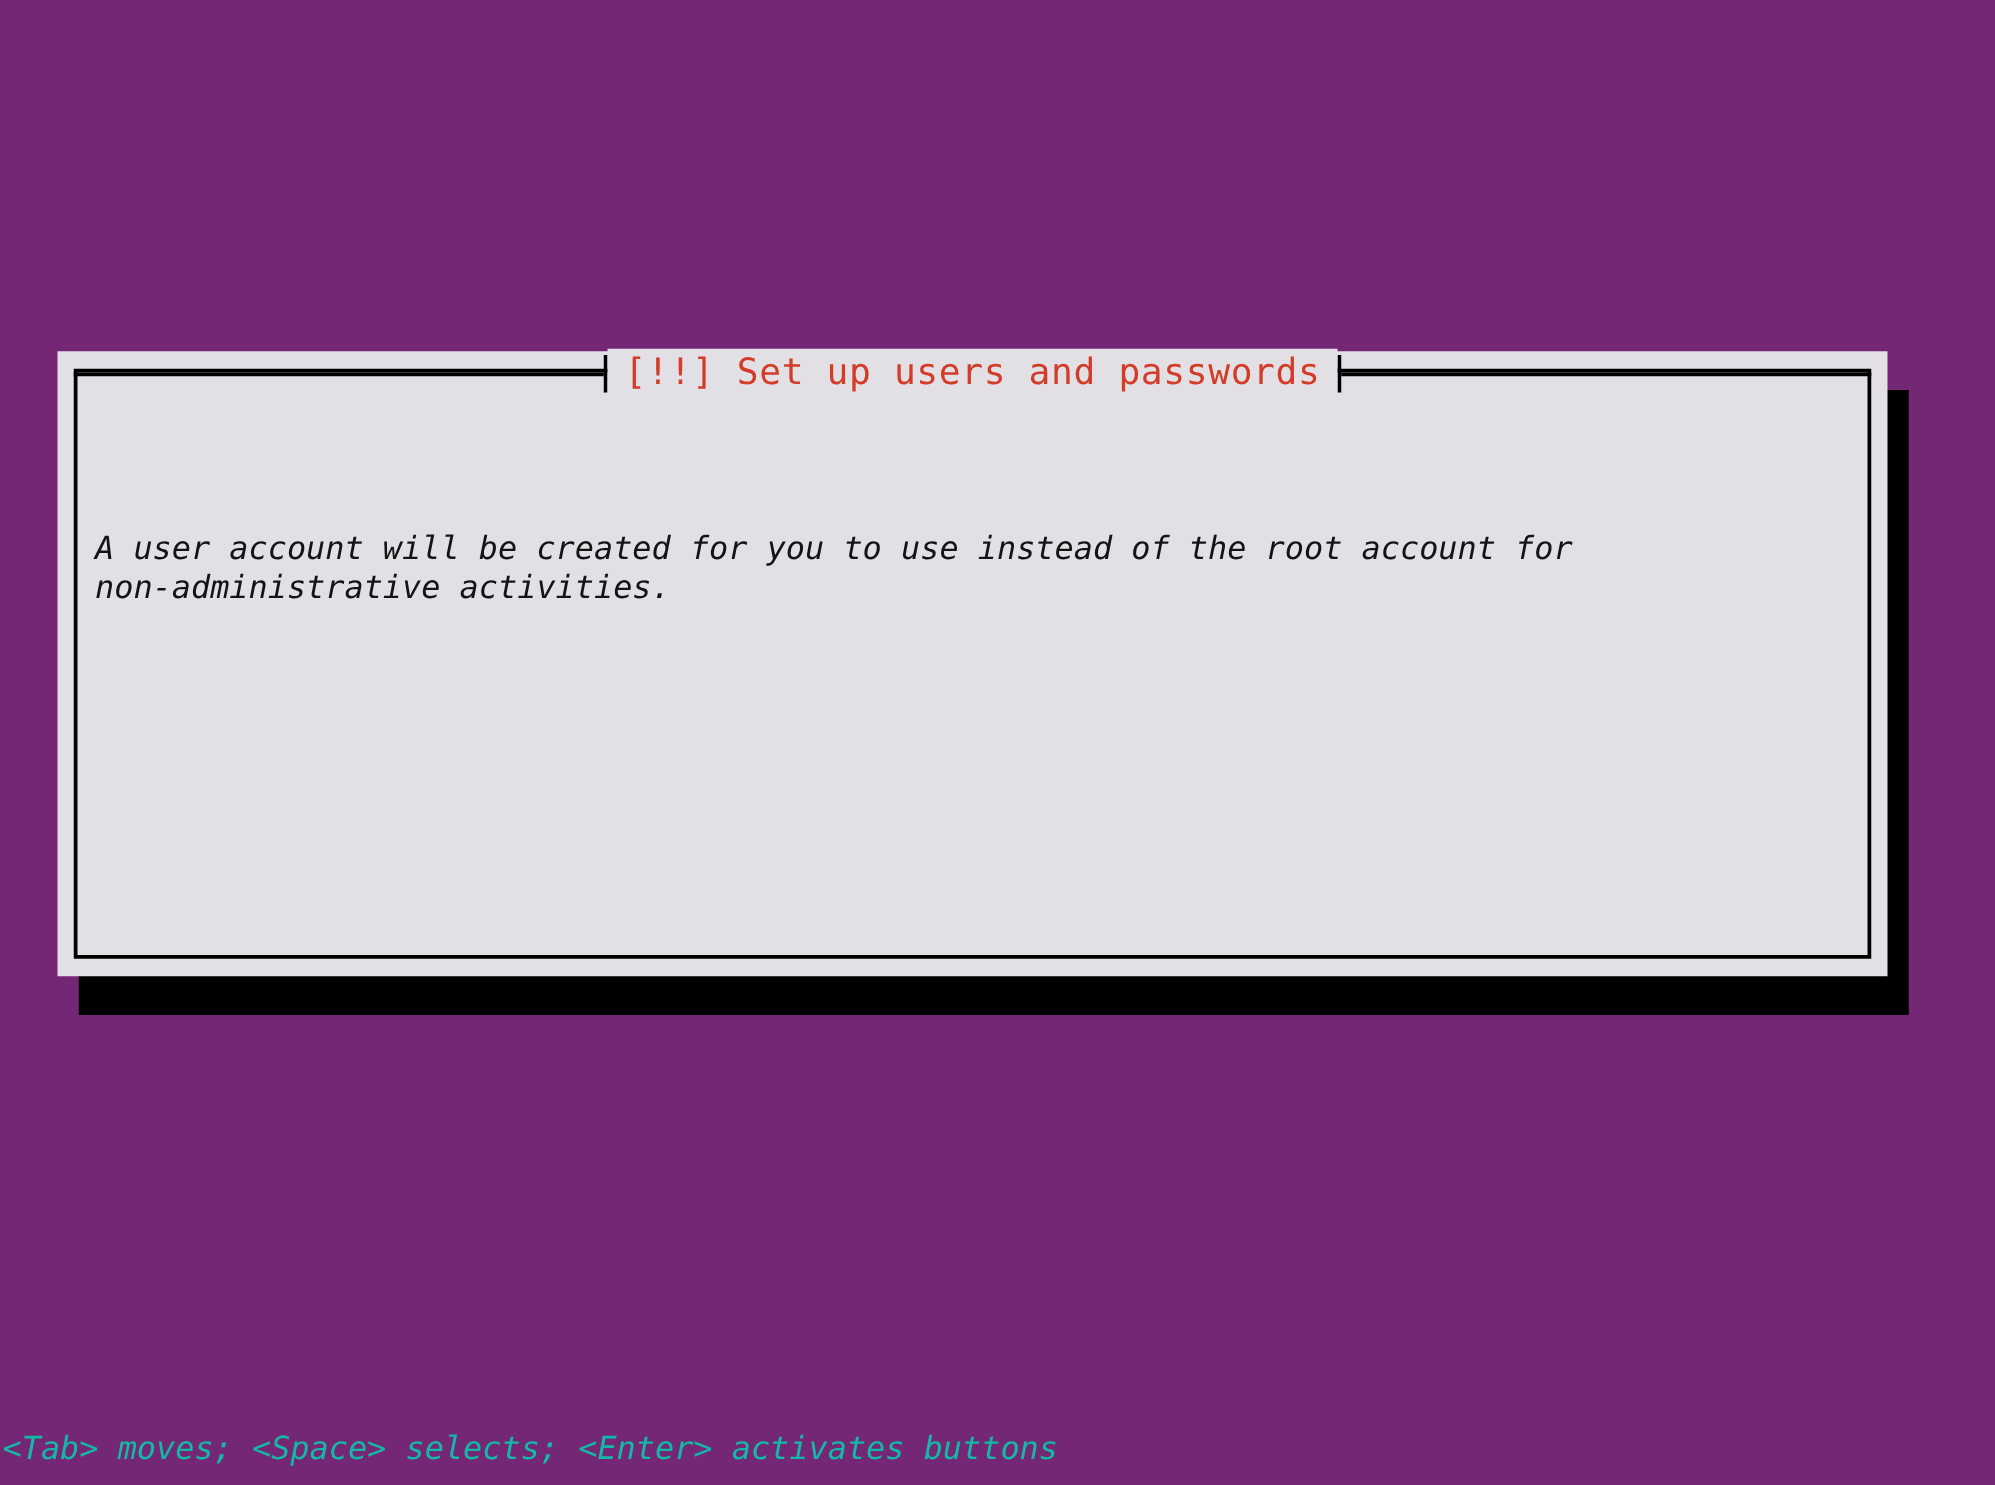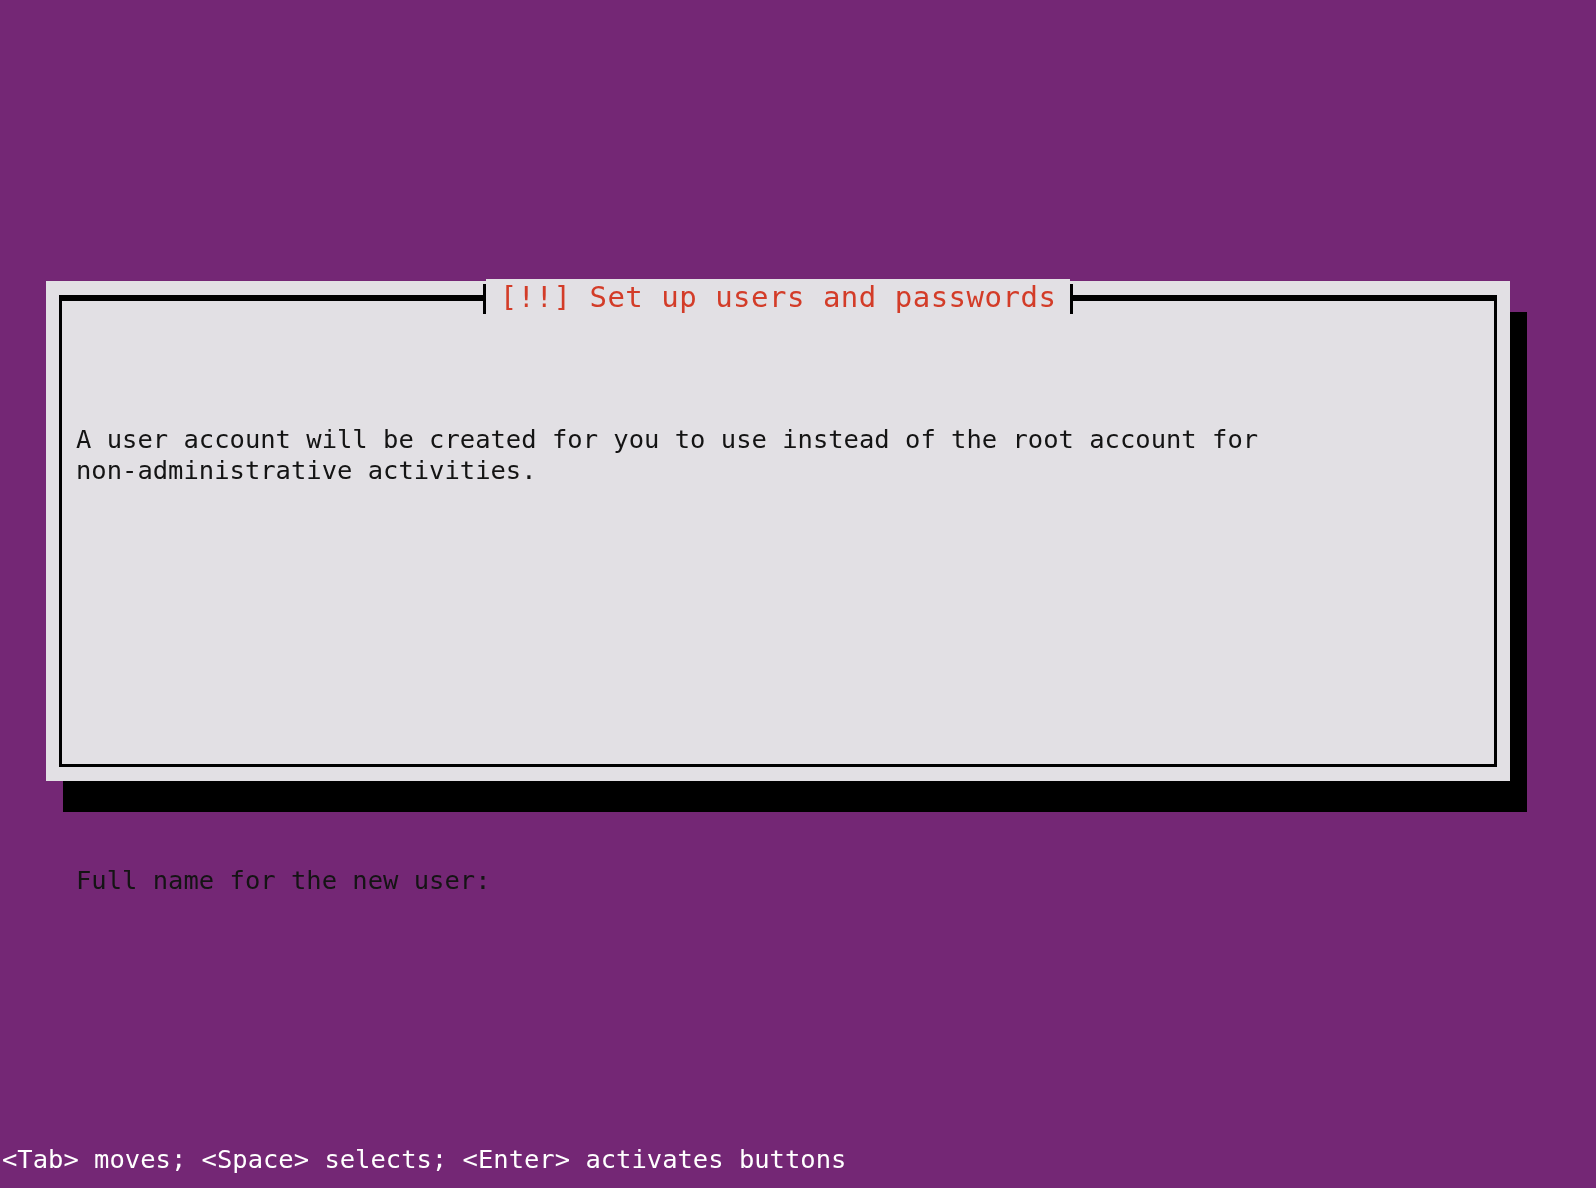--- a/index.html
+++ b/index.html
@@ -95,43 +95,45 @@
     position: absolute;
     left: 30px;
     top: 48px;
     right: 30px;
     bottom: 20px;
     color: #141414;
     font-size: 25.5px;
     line-height: 31.5px;
     white-space: pre;
     letter-spacing: 0px;
+    font-style: italic;
   }
 
   .para {
     white-space: pre;
     margin: 0;
     font-size: 25.5px;
     line-height: 31.5px;
     color: #141414;
   }
   .spacer-line { height: 31.5px; }
 
   
   #status-bar {
     position: absolute;
     left: 0;
     bottom: 14px;
     width: 100%;
-    color: #ffffff;
+    color: #14b8a6;
     font-size: 25.5px;
     line-height: 30px;
     white-space: pre;
     padding-left: 2px;
     box-sizing: border-box;
+    font-style: italic;
   }
 </style>
 </head>
 <body>
 
 <div id="screen">
 
   <div id="dialog-shadow"></div>
 
   <div id="dialog">
@@ -149,21 +151,20 @@
     <div id="dialog-body">
 
       <div class="para">A user account will be created for you to use instead of the root account for
 non-administrative activities.</div>
 
       <div class="spacer-line"></div>
 
 
       <div class="spacer-line"></div>
 
-      <div class="para">Full name for the new user:</div>
 
       <div class="spacer-line"></div>
 
       
 
       
 
     </div>
   </div>
 

